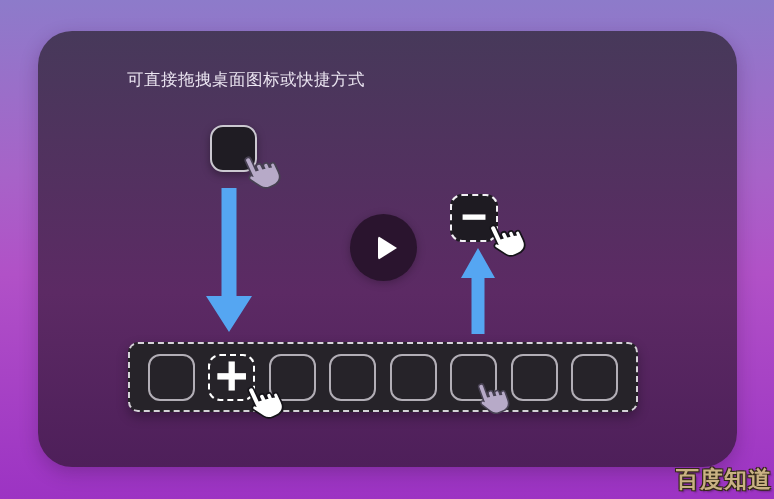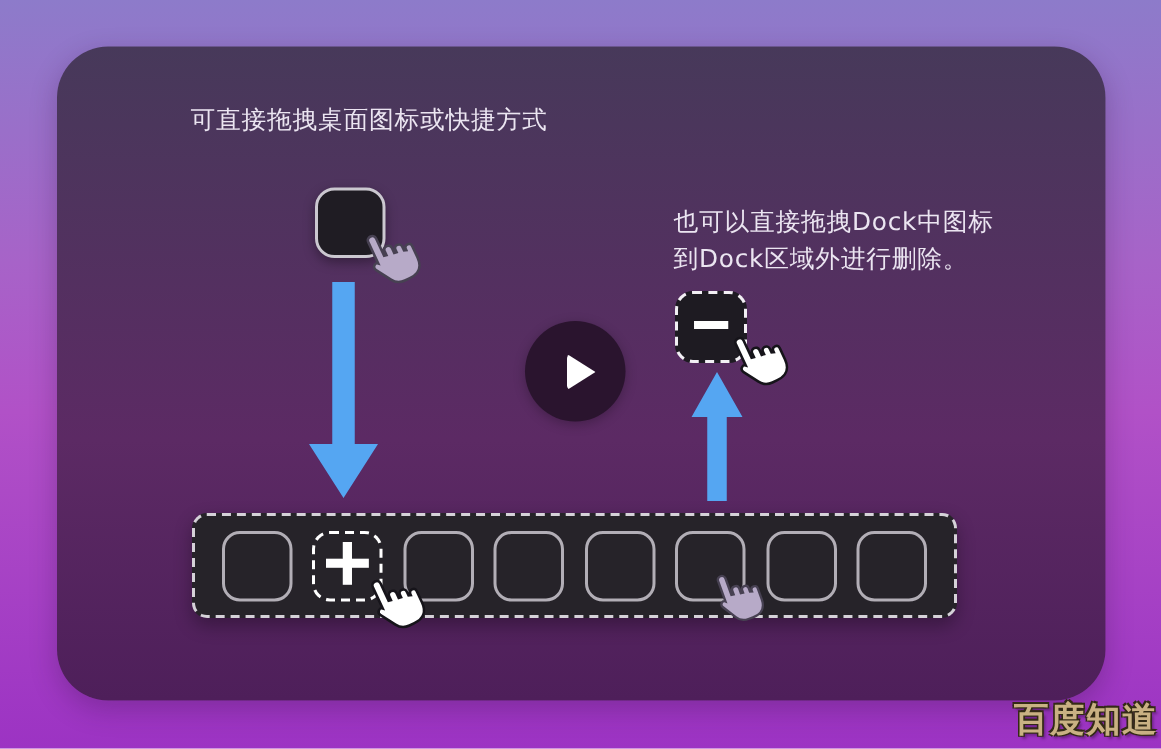--- a/index.html
+++ b/index.html
@@ -51,24 +51,20 @@
 </head>
 <body>
 
 <div class="stage">
   <div class="panel"></div>
 
   <div class="instr instr-add">
     <div>可直接拖拽桌面图标或快捷方式</div>
   </div>
 
-  <div class="instr instr-remove">
-    <div>也可以直接拖拽Dock中图标</div>
-    <div>到Dock区域外进行删除。</div>
-  </div>
 
   <div class="app-icon"></div>
 
   <svg class="arrow arrow-down" width="52" height="146" viewBox="0 0 52 146">
     <polygon points="18.5,0 33.5,0 33.5,108 49,108 26,144 3,108 18.5,108" fill="#55a6f2"></polygon>
   </svg>
 
   <div class="play-btn">
     <div class="play-tri"></div>
   </div>

